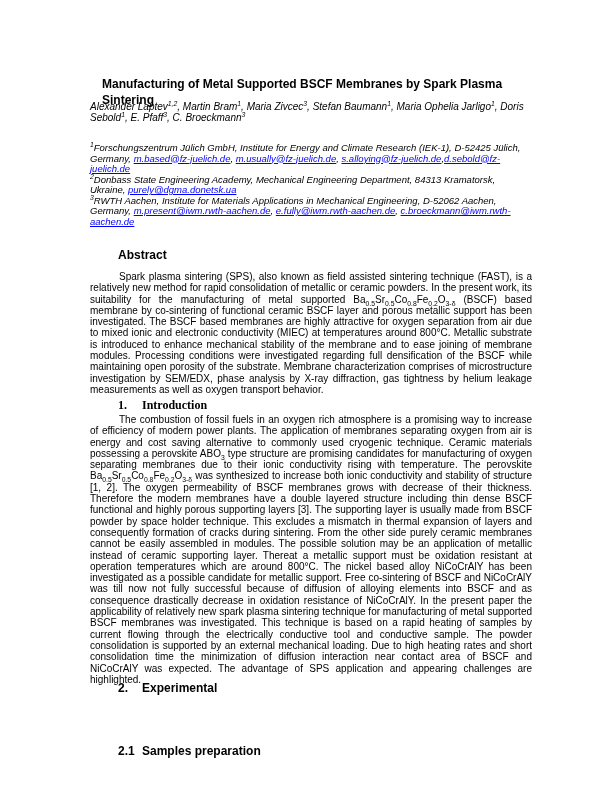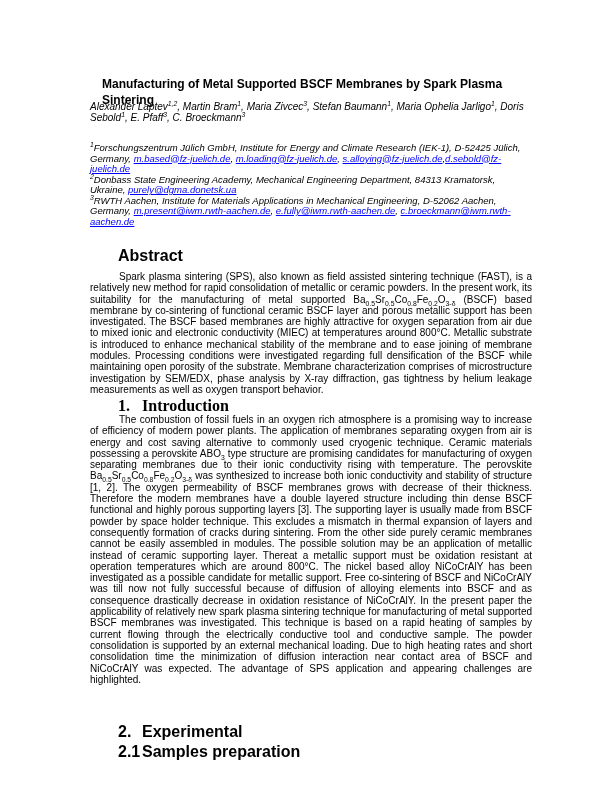--- a/index.html
+++ b/index.html
@@ -27,26 +27,26 @@
     font-size: 10px; font-style: italic; line-height: 11px;
     margin: 0;
   }
   .affiliations {
     left: 90px; top: 143px; width: 442px;
     font-size: 9.5px; font-style: italic; line-height: 10.5px;
     margin: 0;
   }
   .affiliation { margin: 0; }
   .heading {
-    font-size: 16px; font-weight: bold; line-height: 11px; margin: 0;
+    font-size: 12px; font-weight: bold; line-height: 11px; margin: 0;
     white-space: nowrap;
   }
   .abstract-heading { left: 118px; top: 250px; }
   .intro-heading { left: 118px; top: 400px; font-family: Liberation Serif, serif; }
-  .experimental-heading { left: 118px; top: 683px; margin-top: 43px; }
+  .experimental-heading { left: 118px; top: 683px; }
   .samples-heading { left: 118px; top: 702px; margin-top: 44px; }
   .h-num { display: inline-block; min-width: 24px; }
   .body-para {
     left: 90px; width: 442px;
     font-size: 10px; line-height: 11.3px;
     text-align: justify; text-indent: 29px;
     margin: 0;
   }
   .abstract-para { top: 271px; }
   .intro-para { top: 414px; }
@@ -63,21 +63,21 @@
 </head>
 <body>
 
 <div class="page">
 
   <h1 class="abs title">Manufacturing of Metal Supported BSCF Membranes by Spark Plasma Sintering</h1>
 
   <p class="abs authors">Alexander Laptev<sup>1,2</sup>, Martin Bram<sup>1</sup>, Maria Zivcec<sup>3</sup>, Stefan Baumann<sup>1</sup>, Maria Ophelia Jarligo<sup>1</sup>, Doris Sebold<sup>1</sup>, E. Pfaff<sup>3</sup>, C. Broeckmann<sup>3</sup></p>
 
   <div class="abs affiliations">
-    <p class="affiliation"><sup>1</sup>Forschungszentrum Jülich GmbH, Institute for Energy and Climate Research (IEK-1), D-52425 Jülich, Germany, <a href="#" class="email-link">m.based@fz-juelich.de</a>, <a href="#" class="email-link">m.loading@fz-juelich.de</a>, <a href="#" class="email-link">s.alloying@fz-juelich.de</a>,<a href="#" class="email-link">d.sebold@fz-juelich.de</a></p>
+    <p class="affiliation"><sup>1</sup>Forschungszentrum Jülich GmbH, Institute for Energy and Climate Research (IEK-1), D-52425 Jülich, Germany, <a href="#" class="email-link">m.based@fz-juelich.de</a>, <a href="#" class="email-link">m.usually@fz-juelich.de</a>, <a href="#" class="email-link">s.alloying@fz-juelich.de</a>,<a href="#" class="email-link">d.sebold@fz-juelich.de</a></p>
     <p class="affiliation"><sup>2</sup>Donbass State Engineering Academy, Mechanical Engineering Department, 84313 Kramatorsk, Ukraine, <a href="#" class="email-link">purely@dgma.donetsk.ua</a></p>
     <p class="affiliation"><sup>3</sup>RWTH Aachen, Institute for Materials Applications in Mechanical Engineering, D-52062 Aachen, Germany, <a href="#" class="email-link">m.present@iwm.rwth-aachen.de</a>, <a href="#" class="email-link">e.fully@iwm.rwth-aachen.de</a>, <a href="#" class="email-link">c.broeckmann@iwm.rwth-aachen.de</a></p>
   </div>
 
   <h2 class="abs heading abstract-heading">Abstract</h2>
 
   <p class="abs body-para abstract-para">Spark plasma sintering (SPS), also known as field assisted sintering technique (FAST), is a relatively new method for rapid consolidation of metallic or ceramic powders. In the present work, its suitability for the manufacturing of metal supported Ba<sub>0.5</sub>Sr<sub>0.5</sub>Co<sub>0.8</sub>Fe<sub>0.2</sub>O<sub>3-δ</sub> (BSCF) based membrane by co-sintering of functional ceramic BSCF layer and porous metallic support has been investigated. The BSCF based membranes are highly attractive for oxygen separation from air due to mixed ionic and electronic conductivity (MIEC) at temperatures around 800°C. Metallic substrate is introduced to enhance mechanical stability of the membrane and to ease joining of membrane modules. Processing conditions were investigated regarding full densification of the BSCF while maintaining open porosity of the substrate. Membrane characterization comprises of microstructure investigation by SEM/EDX, phase analysis by X-ray diffraction, gas tightness by helium leakage measurements as well as oxygen transport behavior.</p>
 
   <h2 class="abs heading intro-heading"><span class="h-num">1.</span><span>Introduction</span></h2>
 

